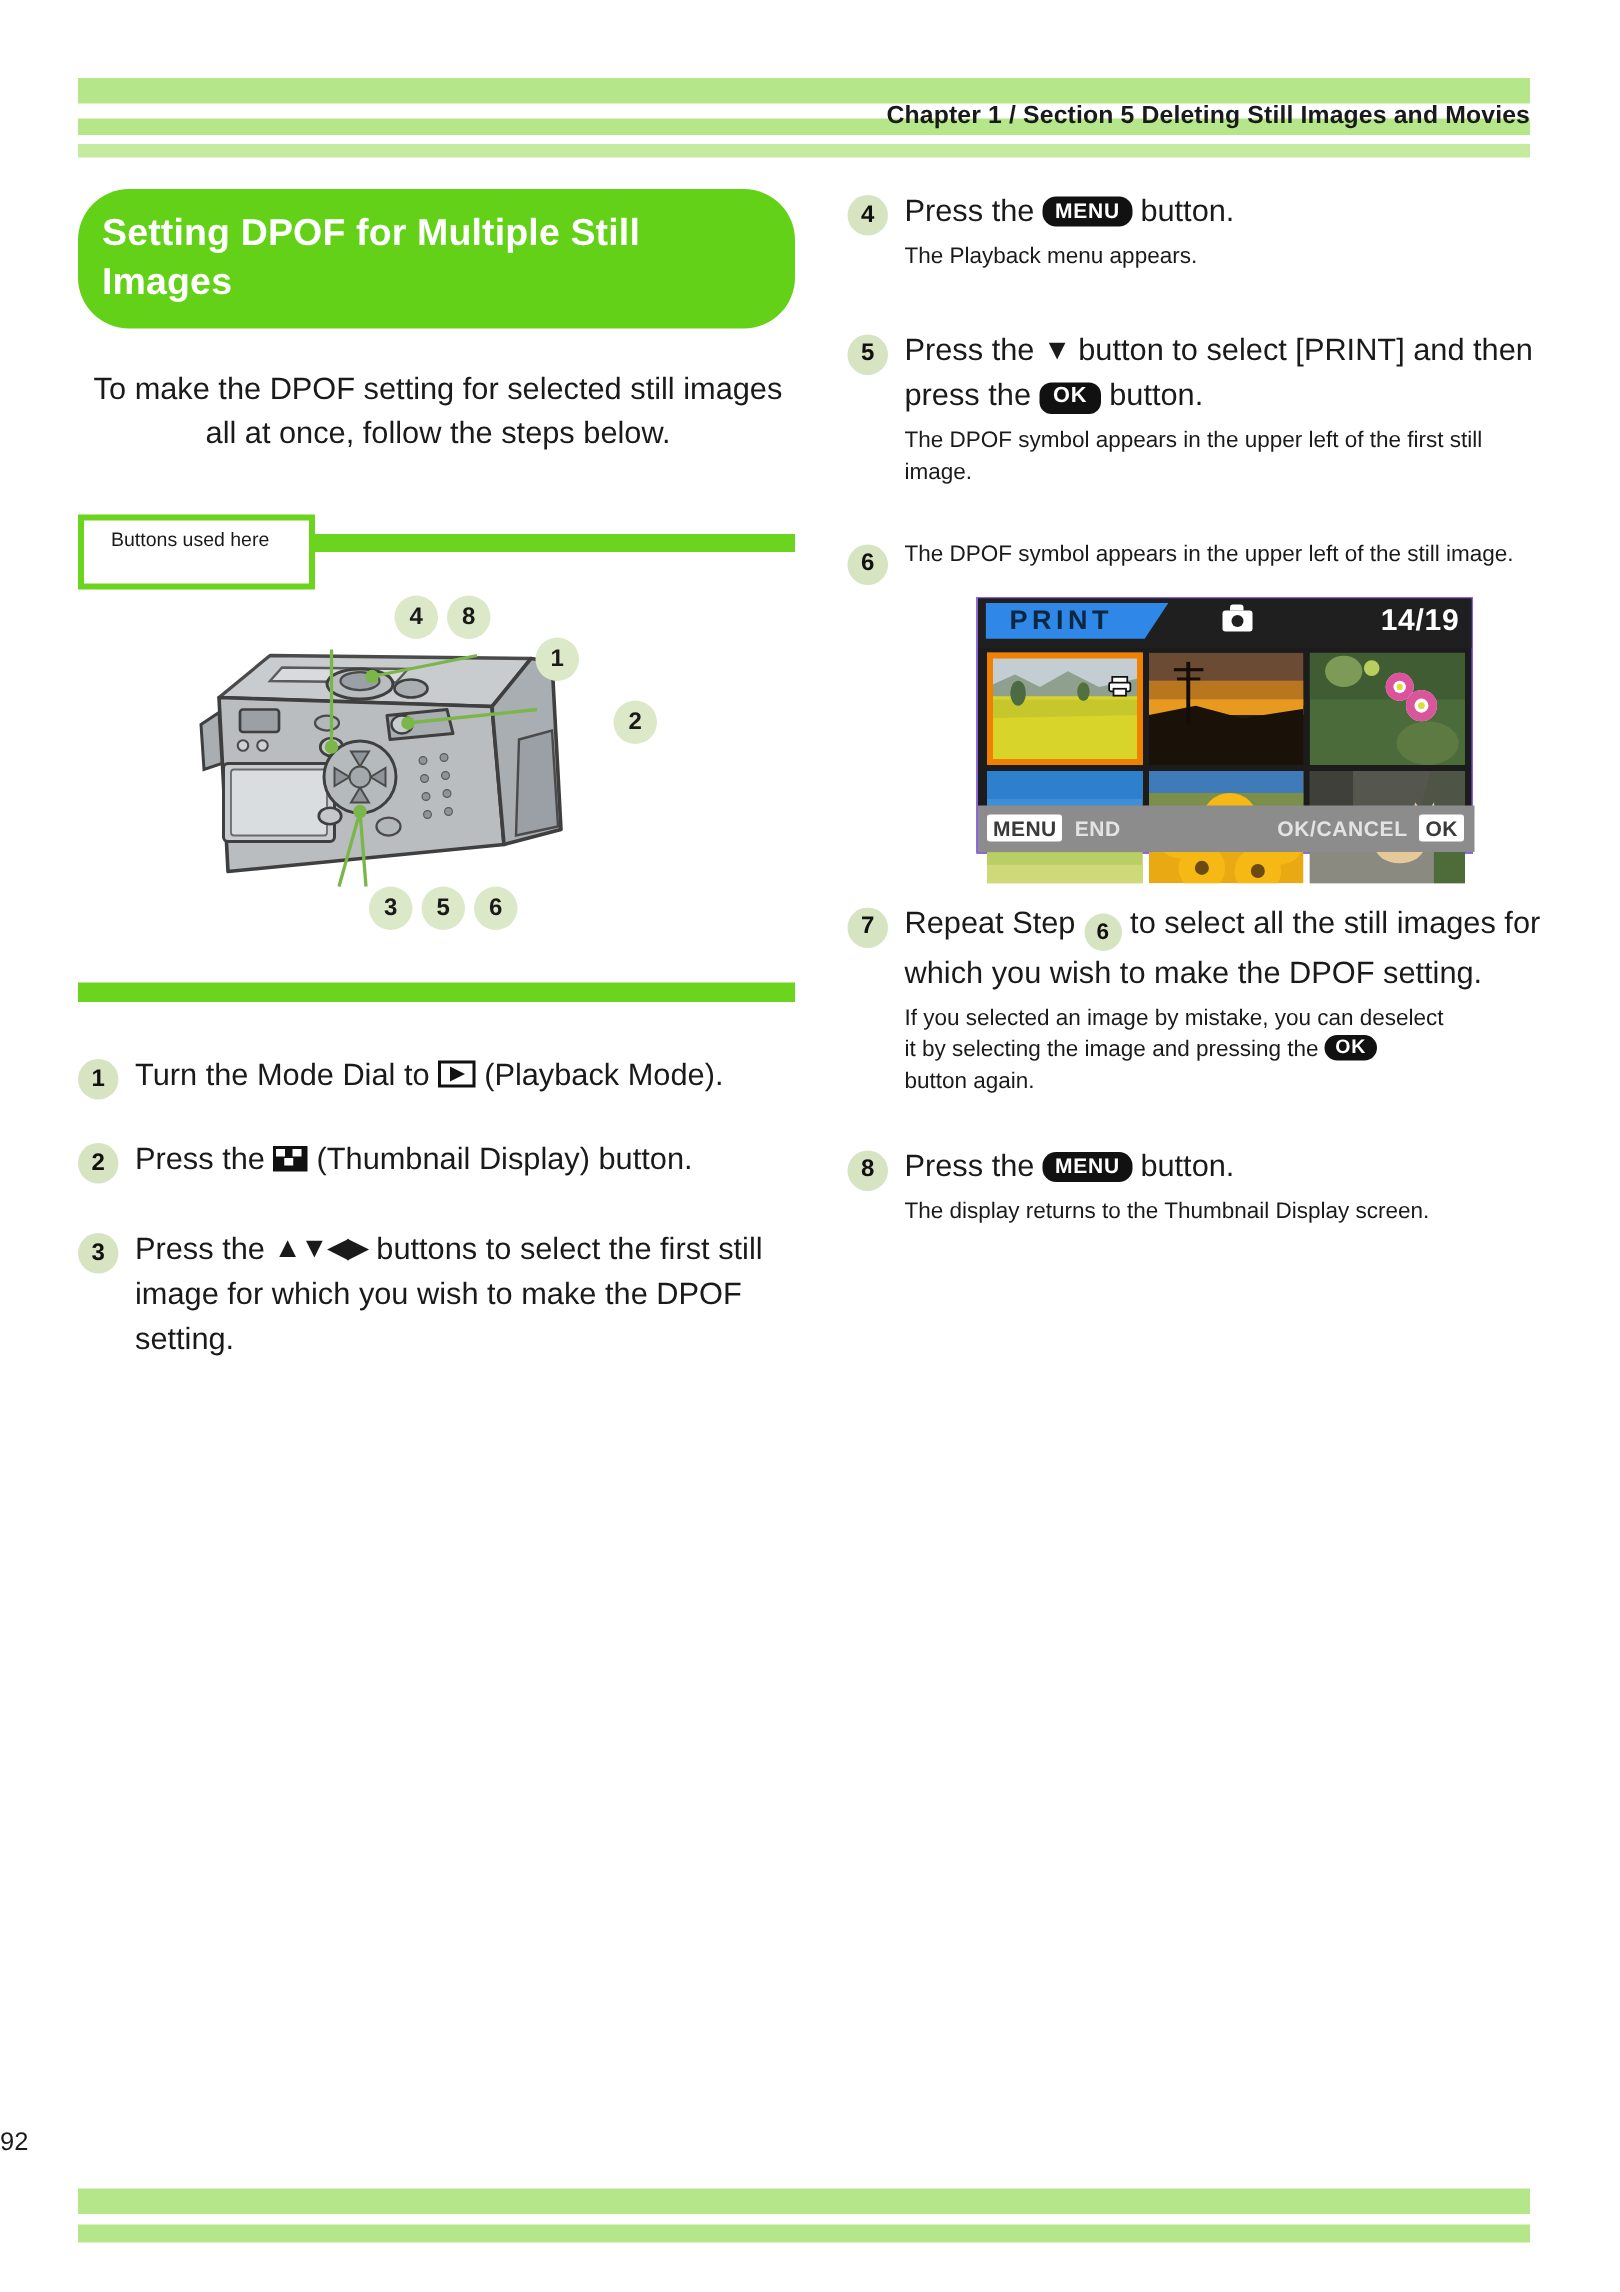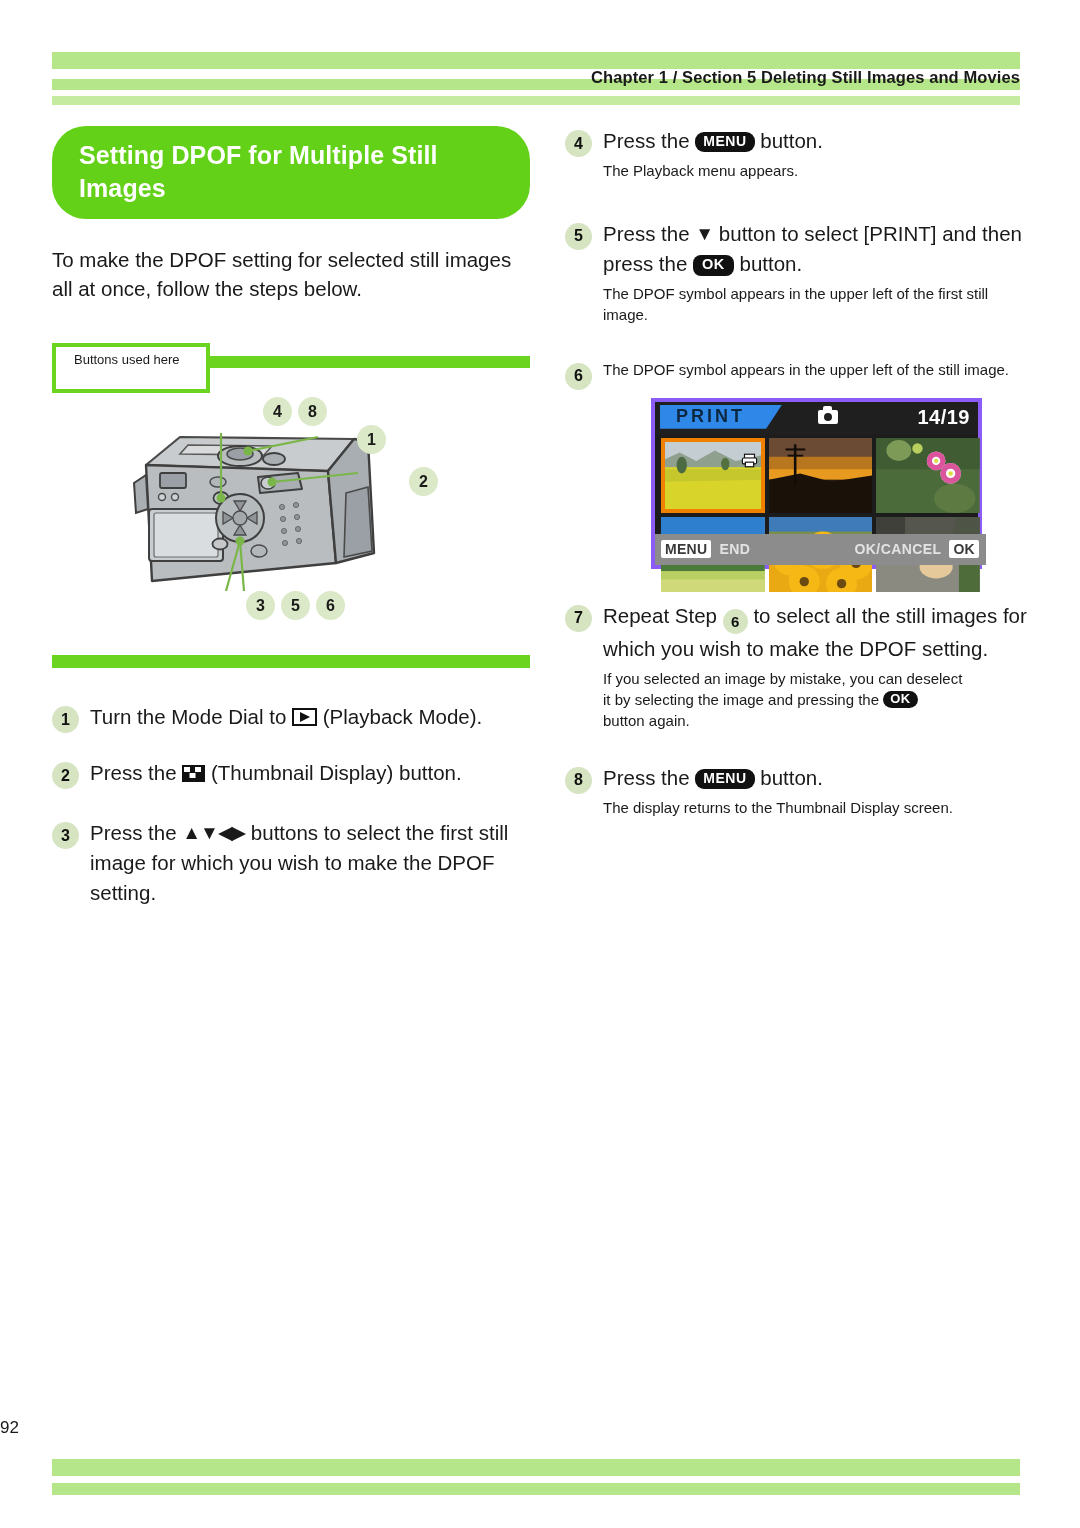--- a/index.html
+++ b/index.html
@@ -23,32 +23,33 @@
   }
 
   
   .col-left  { position: absolute; left: 52px;  top: 126px; width: 480px; }
   .col-right { position: absolute; left: 565px; top: 126px; width: 468px; }
 
   
   .title-pill {
     background: #63d117;
     border-radius: 34px;
-    padding: 13px 26px 15px 27px;
+    padding: 13px 26px 15px 16px;
     width: 478px;
     color: #ffffff;
     font-size: 25px; font-weight: bold;
     line-height: 1.30;
     letter-spacing: .1px;
   }
 
   .intro {
     margin-top: 26px;
     font-size: 20.5px; line-height: 1.42;
     color: #1a1a1a;
+    text-align: center;
   }
 
   
   .buttons-used { position: relative; margin-top: 40px; height: 38px; }
   .bu-rule {
     position: absolute; left: 0; top: 13px;
     width: 478px; height: 12px; background: #6ad41f;
   }
   .bu-box {
     position: absolute; left: 0; top: 0;
@@ -147,21 +148,21 @@
     box-shadow: 11px 0 0 #fff, 5.5px 6px 0 #fff;
   }
   .arrows { letter-spacing: -1px; font-size: 19px; vertical-align: 1px; }
 
   
   .lcd {
     position: relative;
     width: 331px; height: 171px;
     background: #1c1c1c;
     margin: 18px 0 0 86px;
-    border: 4px solid #8b5cf6;
+    border: 1px solid #8b5cf6;
   }
   .lcd-top { position: relative; height: 33px; background: #1f1f1f; }
   .lcd-print {
     position: absolute; left: 5px; top: 3px;
     height: 24px; width: 122px; background: #2f87e8;
     color: #0c2740; font-size: 18px; font-weight: bold;
     letter-spacing: 3px;
     display:flex; align-items:center; padding-left: 16px;
     clip-path: polygon(0 0, 100% 0, 87% 100%, 0 100%);
     font-family: "Liberation Sans", sans-serif;

